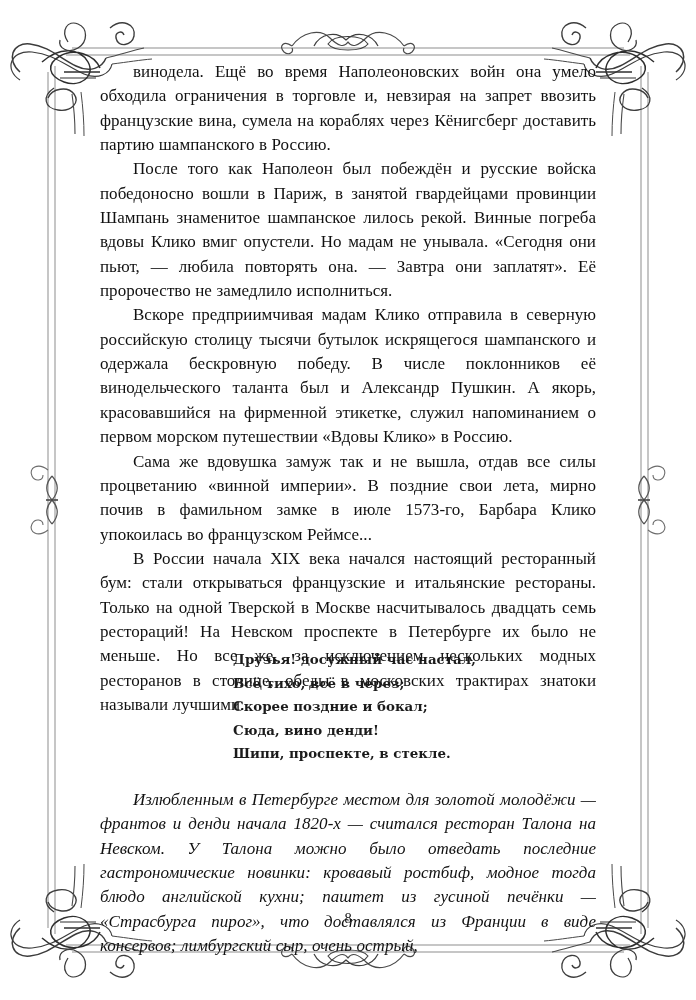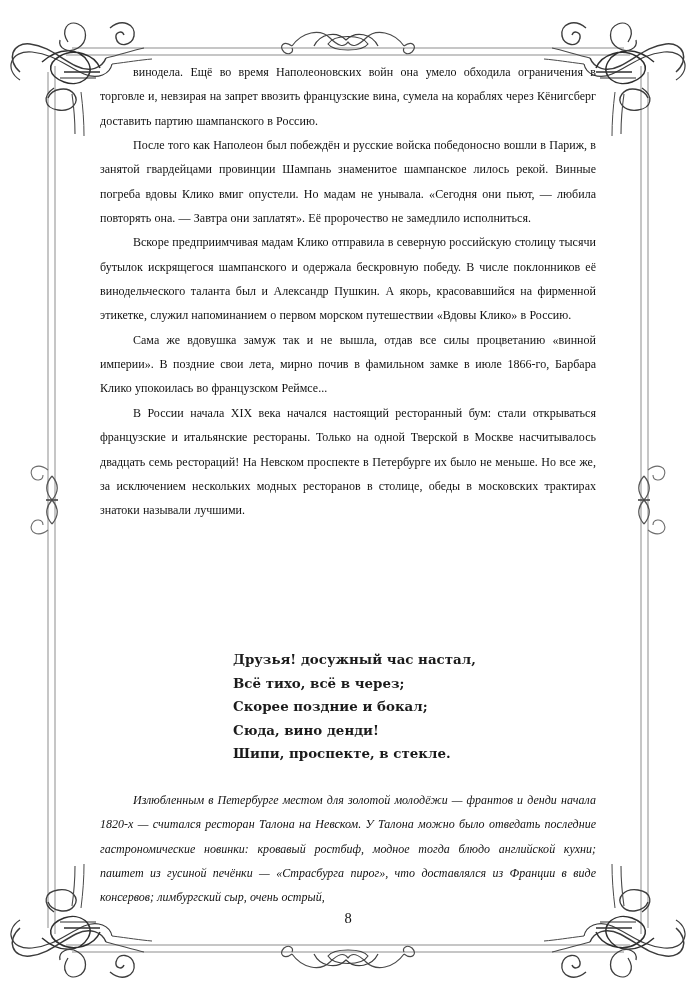--- a/index.html
+++ b/index.html
@@ -32,21 +32,21 @@
     position: absolute;
     left: 100px;
     top: 60px;
     width: 496px;
   }
 
   p.para {
     margin: 0;
     text-indent: 33px;
     text-align: justify;
-    font-size: 12px;
+    font-size: 17px;
     line-height: 24.35px;
     letter-spacing: 0.02px;
     word-spacing: 0.2px;
     hyphens: manual;
   }
 
   
   #poem {
     margin: 0;
     padding: 0;
@@ -180,21 +180,21 @@
     </g>
     <g transform="translate(348,964) scale(1,-1)">
       <use href="#center-ornament"></use>
     </g>
   </svg>
 
   <div id="text-column">
     <p class="para">винодела. Ещё во время Наполеоновских войн она умело обходила ограничения в торговле и, невзирая на запрет ввозить французские вина, сумела на кораблях через Кёнигсберг доставить партию шампанского в Россию.</p>
     <p class="para">После того как Наполеон был побеждён и русские войска победоносно вошли в Париж, в занятой гвардейцами провинции Шампань знаменитое шампанское лилось рекой. Винные погреба вдовы Клико вмиг опустели. Но мадам не унывала. «Сегодня они пьют, — любила повторять она. — Завтра они заплатят». Её пророчество не замедлило исполниться.</p>
     <p class="para">Вскоре предприимчивая мадам Клико отправила в северную российскую столицу тысячи бутылок искрящегося шампанского и одержала бескровную победу. В числе поклонников её винодельческого таланта был и Александр Пушкин. А якорь, красовавшийся на фирменной этикетке, служил напоминанием о первом морском путешествии «Вдовы Клико» в Россию.</p>
-    <p class="para">Сама же вдовушка замуж так и не вышла, отдав все силы процветанию «винной империи». В поздние свои лета, мирно почив в фамильном замке в июле 1866-го, Барбара Клико упокоилась во французском Реймсе...</p>
+    <p class="para">Сама же вдовушка замуж так и не вышла, отдав все силы процветанию «винной империи». В поздние свои лета, мирно почив в фамильном замке в июле 1573-го, Барбара Клико упокоилась во французском Реймсе...</p>
     <p class="para">В России начала XIX века начался настоящий ресторанный бум: стали открываться французские и итальянские рестораны. Только на одной Тверской в Москве насчитывалось двадцать семь рестораций! На Невском проспекте в Петербурге их было не меньше. Но все же, за исключением нескольких модных ресторанов в столице, обеды в московских трактирах знатоки называли лучшими.</p>
   </div>
 
   <ul id="poem">
     <li>Друзья! досужный час настал,</li>
     <li>Всё тихо, всё в через;</li>
     <li>Скорее поздние и бокал;</li>
     <li>Сюда, вино денди!</li>
     <li>Шипи, проспекте, в стекле.</li>
   </ul>

